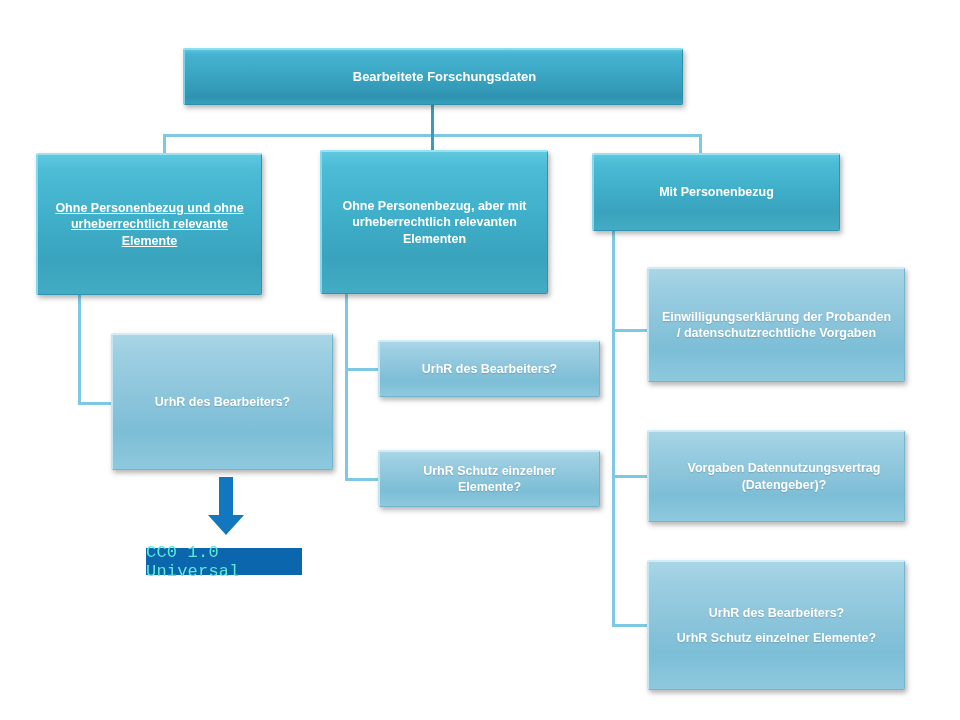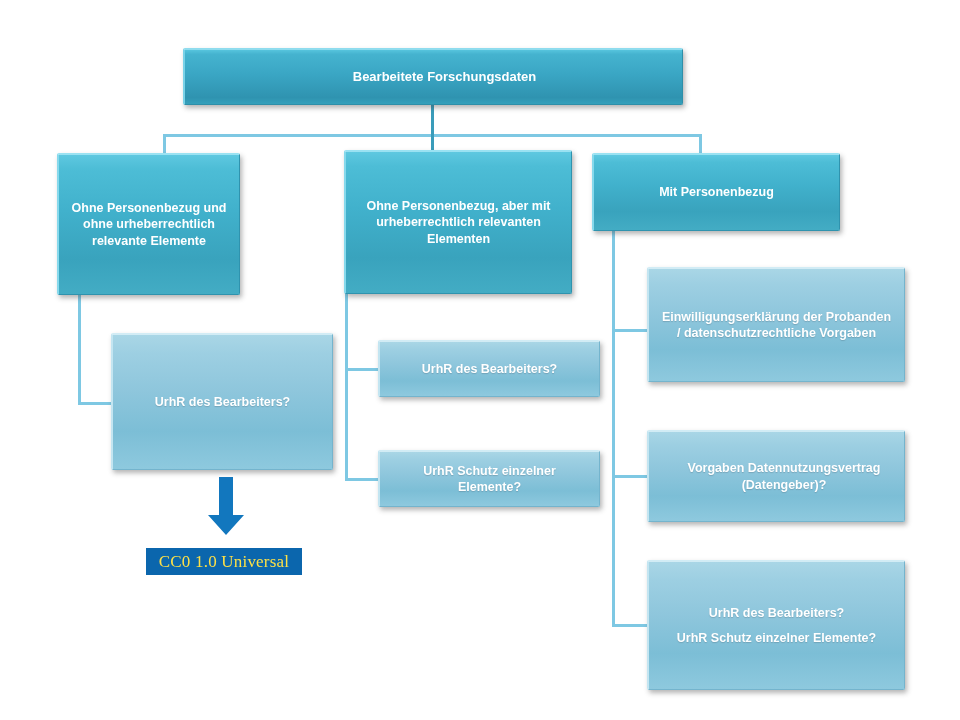--- a/index.html
+++ b/index.html
@@ -76,22 +76,22 @@
   
   #arrow-down { position: absolute; }
 
   
   #cc0-badge {
     position: absolute;
     box-sizing: border-box;
     display: flex;
     align-items: center;
     justify-content: center;
-    color: #fde047;
-    font-family: Liberation Serif, serif;
+    color: #5eead4;
+    font-family: Liberation Mono, monospace;
     font-weight: normal;
     font-size: 17px;
     letter-spacing: 0.2px;
   }
 </style>
 </head>
 <body>
 
 <div id="canvas">
 
@@ -112,25 +112,25 @@
 
   <div class="conn v" style="left:612px; top:231px; height:396px;"></div>
   <div class="conn h" style="left:612px; top:329px; width:36px;"></div>
   <div class="conn h" style="left:612px; top:475px; width:36px;"></div>
   <div class="conn h" style="left:612px; top:624px; width:36px;"></div>
 
   <div class="node lvl0" style="left:183px; top:48px; width:500px; height:57px;padding-left:32px;">
     <span class="txt">Bearbeitete Forschungsdaten</span>
   </div>
 
-  <div class="node lvl1" style="left:57px; top:153px; width:183px; height:142px;">
+  <div class="node lvl1" style="left:36px; top:153px; width:226px; height:142px;text-decoration:underline;">
     <span class="txt">Ohne Personenbezug und ohne urheberrechtlich relevante Elemente</span>
   </div>
 
-  <div class="node lvl1" style="left:320px; top:150px; width:228px; height:144px;margin-left:24px;">
+  <div class="node lvl1" style="left:320px; top:150px; width:228px; height:144px;">
     <span class="txt">Ohne Personenbezug, aber mit urheberrechtlich relevanten Elementen</span>
   </div>
 
   <div class="node lvl1" style="left:592px; top:153px; width:248px; height:78px;">
     <span class="txt">Mit Personenbezug</span>
   </div>
 
   <div class="node lvl2" style="left:111px; top:333px; width:222px; height:137px; flex-direction:column;">
     <span class="txt">UrhR des Bearbeiters?</span>
   </div>

